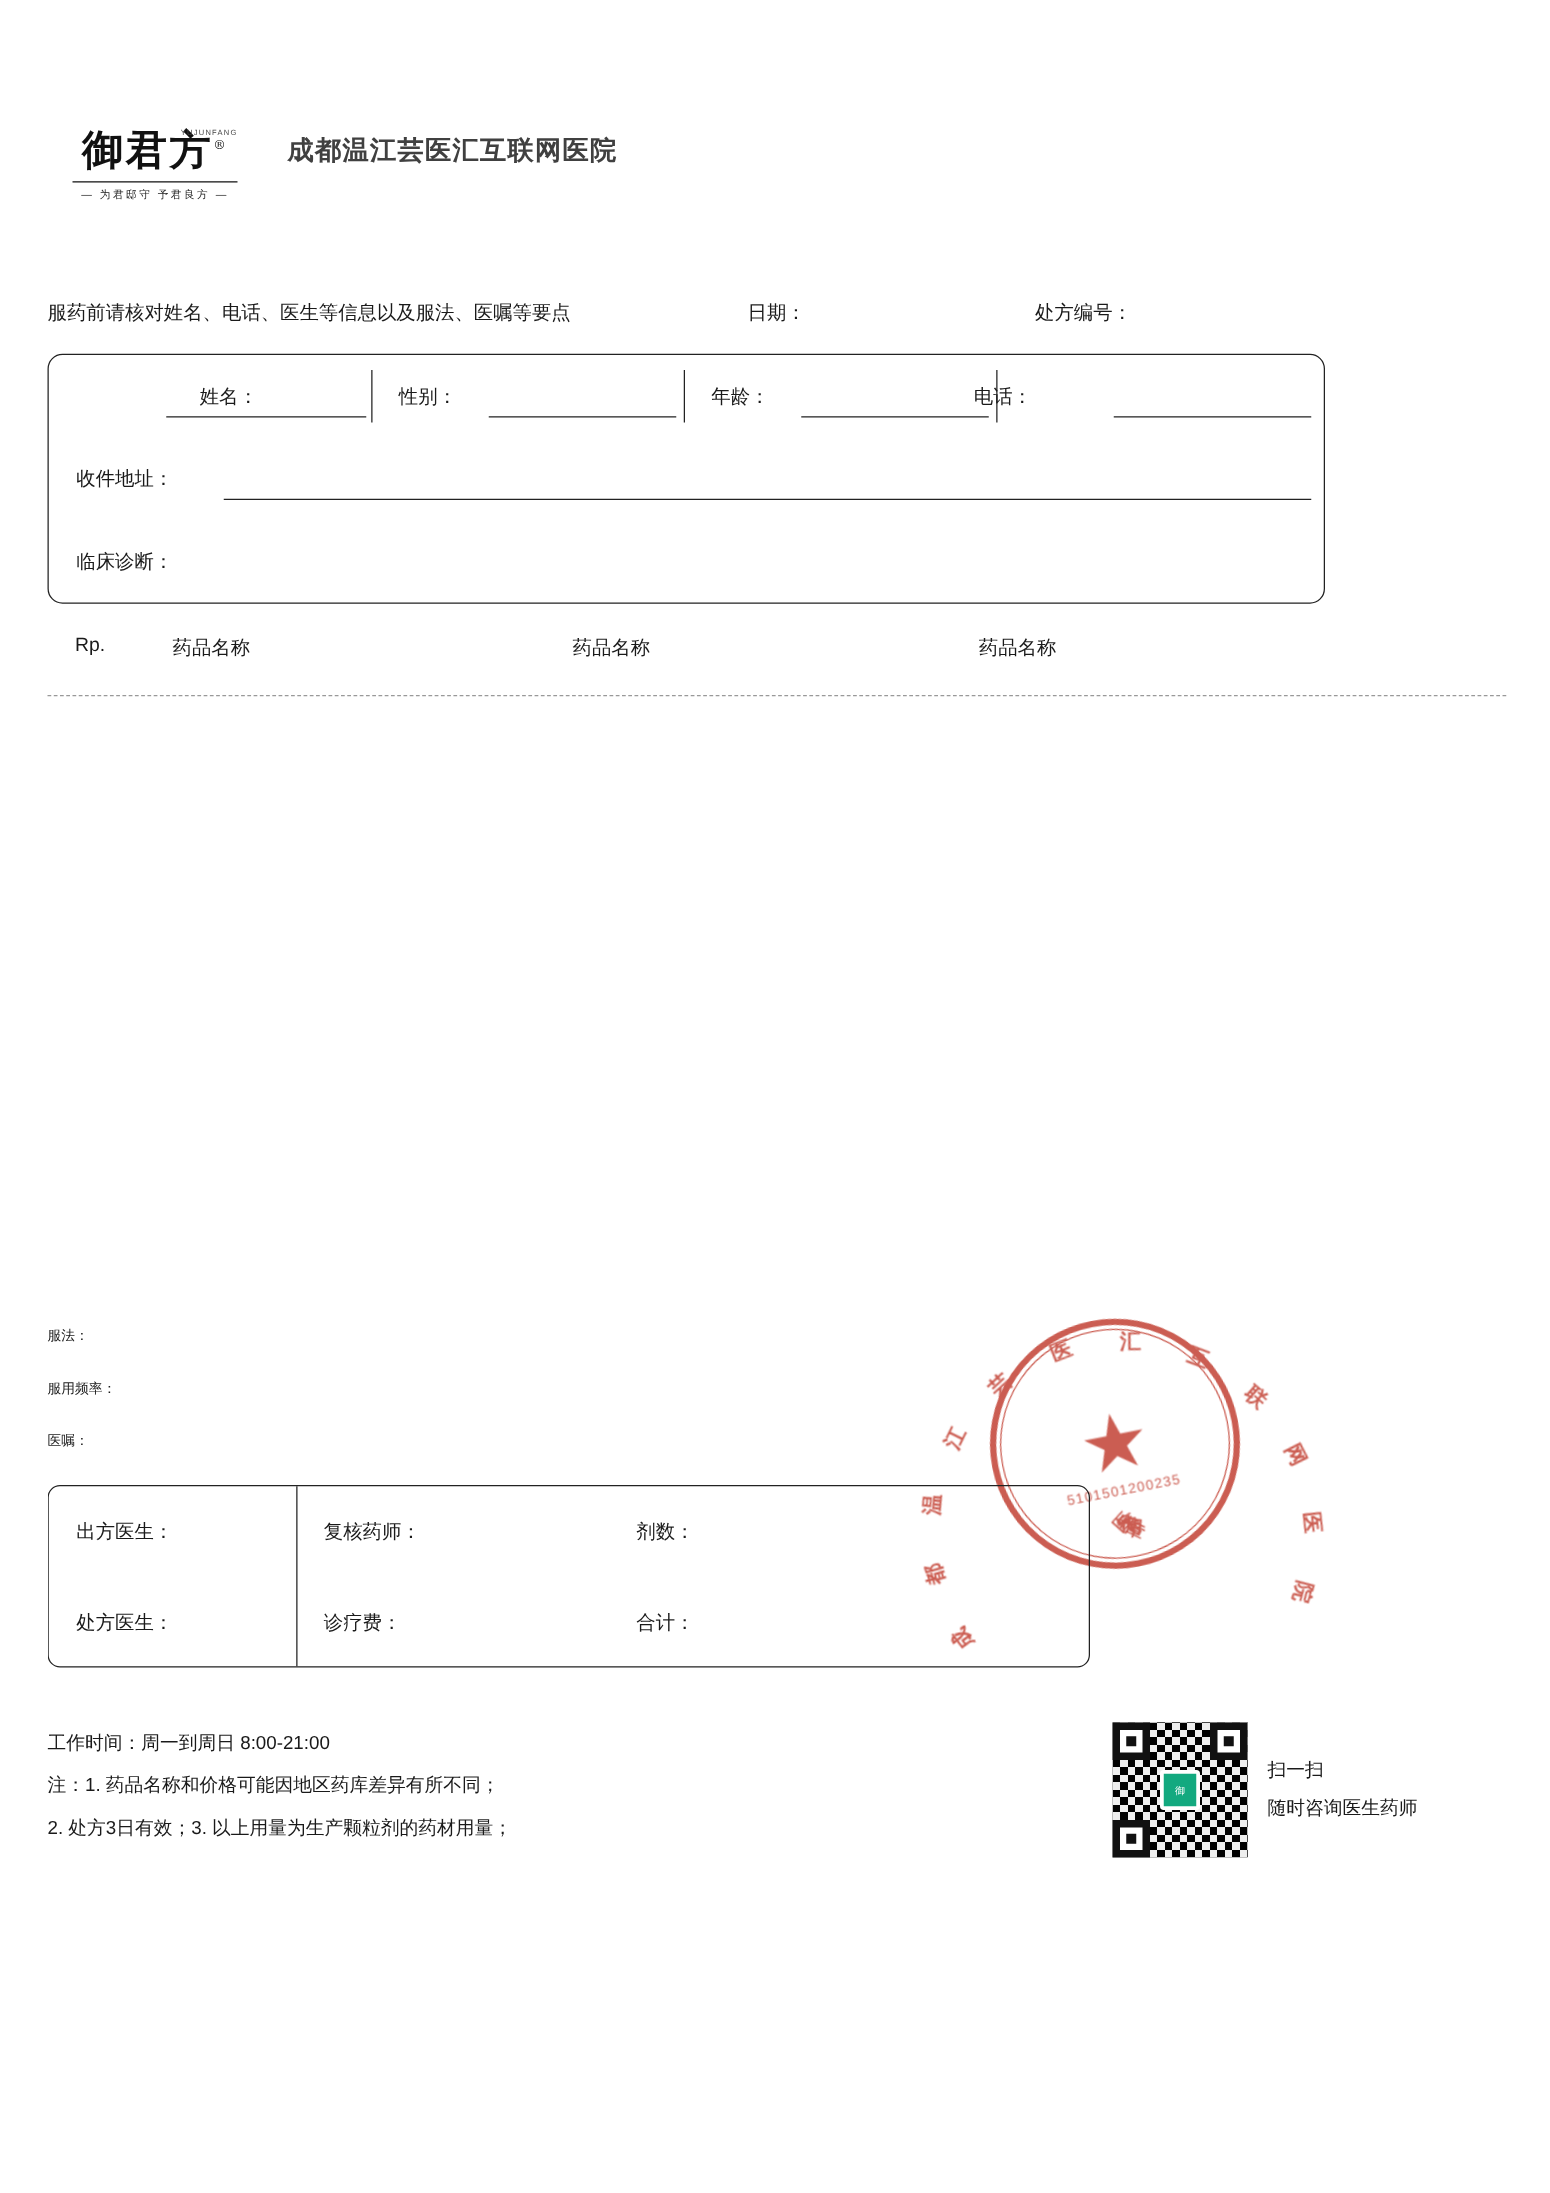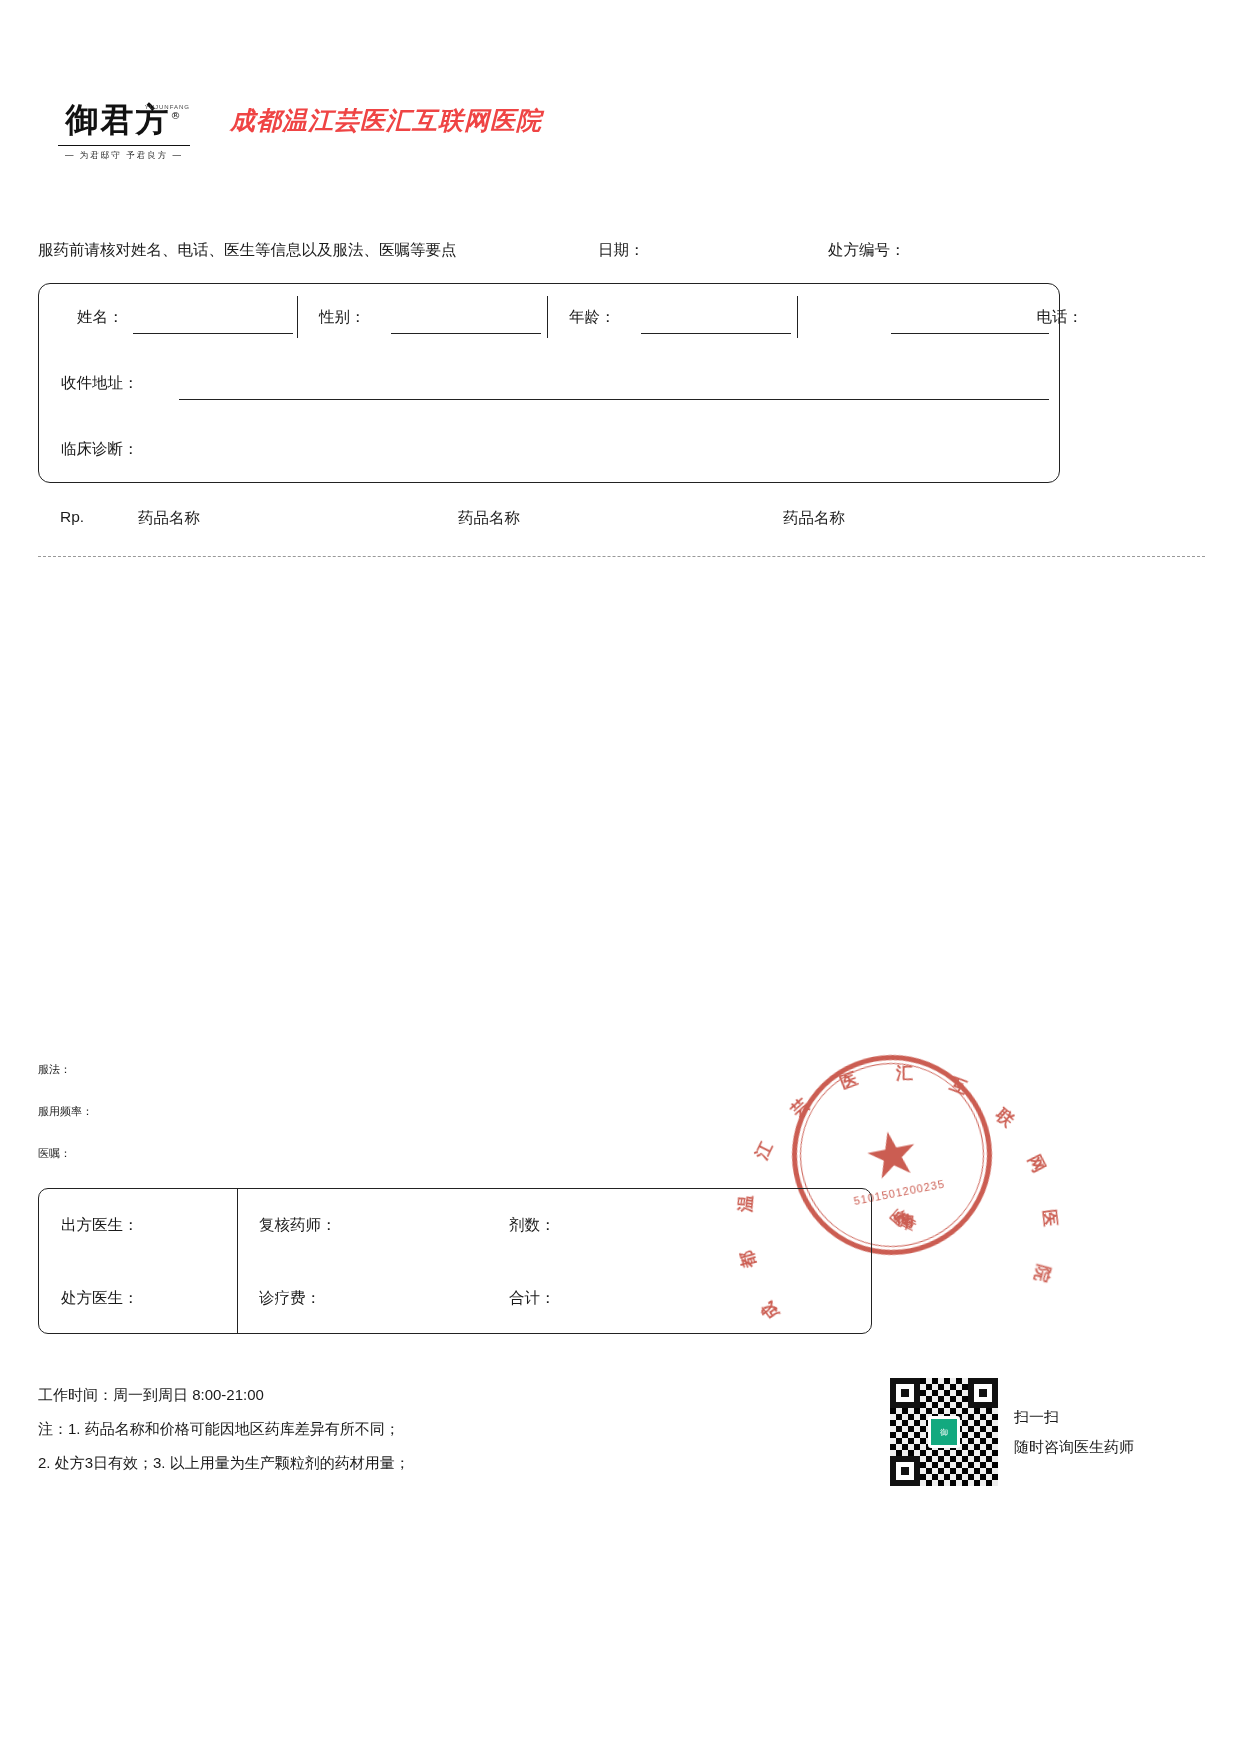--- a/index.html
+++ b/index.html
@@ -57,25 +57,24 @@
     margin: 7px 2px 4px 2px;
   }
   .logo-sub {
     font-size: 8.5px;
     color: #222;
     letter-spacing: 2px;
     white-space: nowrap;
   }
   .hospital-name {
     margin-left: 38px;
-    font-size: 25px;
+    font-size: 21px;
     font-weight: bold;
-    color: #ef4444;
+    color: #404040;
     letter-spacing: 1px;
-    font-style: italic;
   }
 
   
   .notice-row {
     position: absolute;
     left: 38px;
     top: 240px;
     width: 1165px;
     font-size: 15.5px;
     color: #1a1a1a;
@@ -339,39 +338,39 @@
 
 <div class="notice-row">
   <div class="notice-text">服药前请核对姓名、电话、医生等信息以及服法、医嘱等要点</div>
   <div class="notice-date">日期：</div>
   <div class="notice-code">处方编号：</div>
 </div>
 
 <div class="patient-box">
 
   <div class="p-row r1">
-    <div class="p-cell" style="left:16px; width:258px;">
+    <div class="p-cell" style="left:4px; width:258px;justify-content:center;">
       <span>姓名：</span>
     </div>
     <div class="p-underline" style="left:94px; width:160px;"></div>
     <div class="p-divider" style="left:258px;"></div>
 
     <div class="p-cell" style="left:258px; width:250px;">
       <span>性别：</span>
     </div>
     <div class="p-underline" style="left:352px; width:150px;"></div>
     <div class="p-divider" style="left:508px;"></div>
 
     <div class="p-cell" style="left:508px; width:250px;">
       <span>年龄：</span>
     </div>
     <div class="p-underline" style="left:602px; width:150px;"></div>
     <div class="p-divider" style="left:758px;"></div>
 
-    <div class="p-cell" style="left:780px; width:264px;justify-content:flex-end;">
+    <div class="p-cell" style="left:718px; width:264px;">
       <span>电话：</span>
     </div>
     <div class="p-underline" style="left:852px; width:158px;"></div>
   </div>
 
   <div class="p-row r2">
     <div class="p-cell" style="left:0; width:1022px;">
       <span>收件地址：</span>
     </div>
     <div class="p-underline" style="left:140px; width:870px;"></div>

